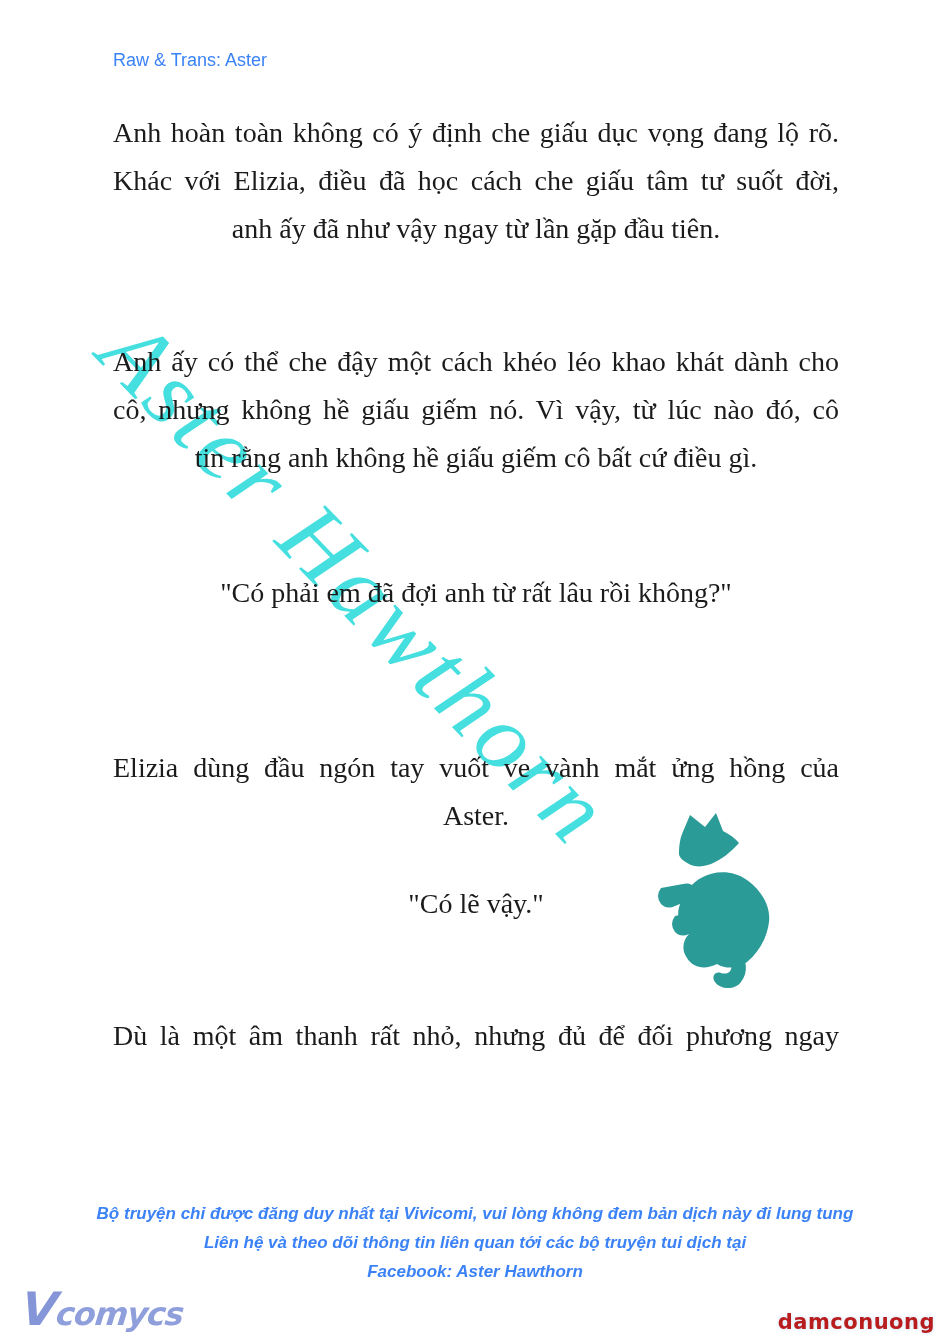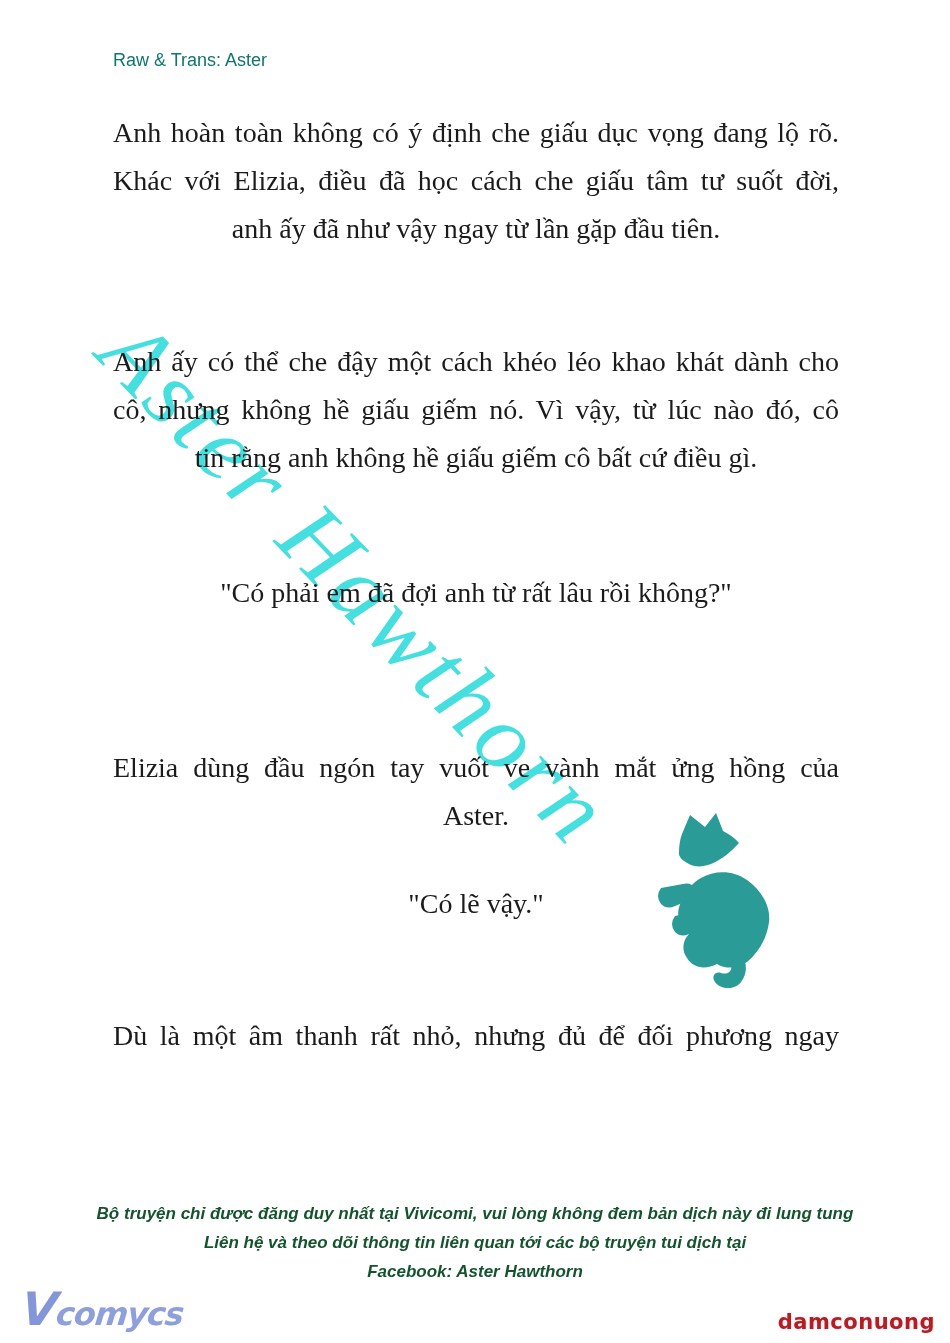--- a/index.html
+++ b/index.html
@@ -4,21 +4,21 @@
 <style>
   html,body{margin:0;padding:0;background:#e8e8e8;}
   .page{
     position:relative;width:950px;height:1343px;margin:0 auto;
     background:#ffffff;overflow:hidden;
     font-family:"Liberation Serif", serif;color:#1b1b1b;
   }
   .credit{
     position:absolute;left:113px;top:50px;
     font-family:"Liberation Sans", sans-serif;
-    font-size:18px;color:#0f766e;z-index:2;
+    font-size:18px;color:#3b82f6;z-index:2;
   }
   .watermark{
     position:absolute;left:158px;top:296px;z-index:1;
     font-family:"Liberation Serif", serif;font-style:italic;
     font-size:96px;letter-spacing:5px;color:#45dfdf;
     transform:rotate(46deg);transform-origin:left top;
     white-space:nowrap;
   }
   .para{
     position:absolute;left:113px;width:726px;margin:0;z-index:2;
@@ -30,21 +30,21 @@
   .p2{top:338px;}
   .p3{top:569px;}
   .p4{top:700px;margin-top:44px;}
   .p5{top:880px;}
   .p6{top:1012px;}
   .cat{position:absolute;left:653px;top:810px;width:122px;height:180px;z-index:3;}
   .footer{
     position:absolute;left:0;top:1199px;width:100%;z-index:2;
     font-family:"Liberation Sans", sans-serif;
     font-weight:bold;font-style:italic;
-    font-size:17px;line-height:29px;color:#14532d;text-align:center;
+    font-size:17px;line-height:29px;color:#3b82f6;text-align:center;
   }
   .vcomycs{
     position:absolute;left:22px;top:1282px;z-index:2;
     font-family:"DejaVu Sans", sans-serif;
     font-style:italic;font-weight:bold;
     font-size:32px;letter-spacing:-1px;color:#8f9fdb;
     transform:skewX(-6deg);
   }
   .vcomycs::first-letter{font-size:46px;color:#8496d8;}
   .damconuong{

